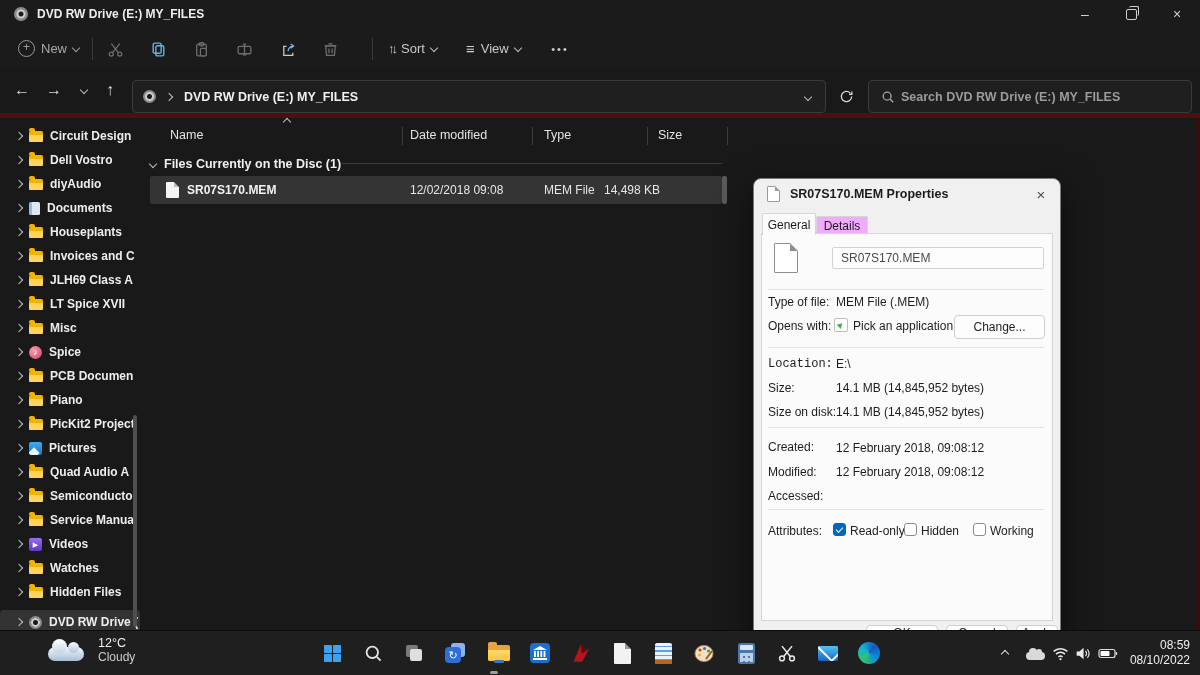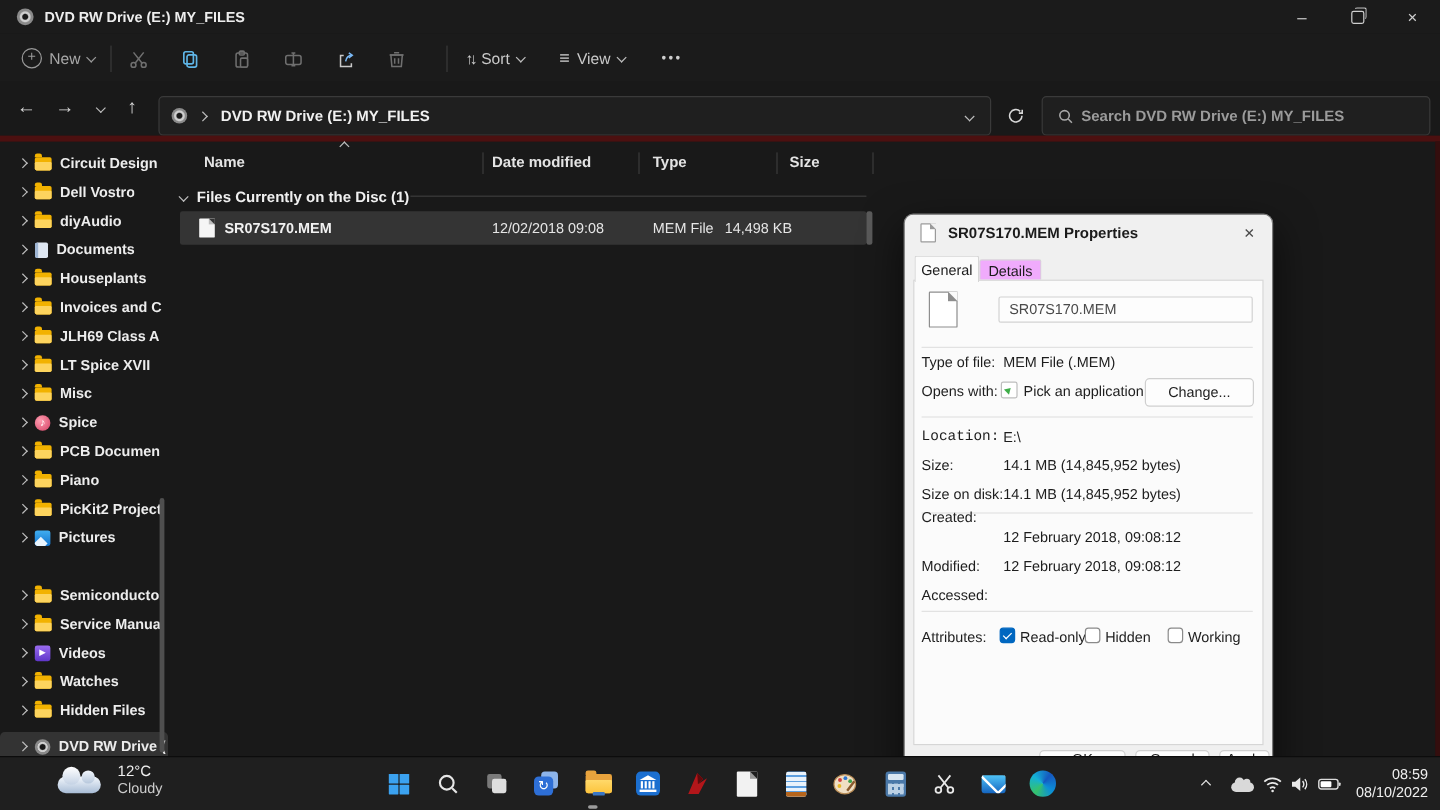--- a/index.html
+++ b/index.html
@@ -59,21 +59,21 @@
   .icon-doc{width:11px;height:13px;background:#dfe7f2;border-radius:1.5px;position:relative;flex:0 0 auto;border-left:3px solid #9fb6d4;box-sizing:border-box;}
   .icon-music{width:13px;height:13px;border-radius:50%;background:radial-gradient(circle at 35% 35%, #ff9db0, #d23f63);color:#fff;font-size:9px;line-height:13px;text-align:center;flex:0 0 auto;}
   .icon-pics{width:13px;height:13px;border-radius:2px;background:linear-gradient(#41aef0,#1273ce);position:relative;overflow:hidden;flex:0 0 auto;}
   .icon-pics::after{content:'';position:absolute;bottom:-2px;left:1px;width:8px;height:8px;background:#eaf4fd;transform:rotate(45deg);}
   .icon-vids{width:13px;height:13px;border-radius:2px;background:linear-gradient(#9a6cf0,#5f36c9);color:#fff;font-size:7px;line-height:13px;text-align:center;flex:0 0 auto;}
   .icon-disc-sm{width:13px;height:13px;border-radius:50%;flex:0 0 auto;
      background:radial-gradient(circle at 50% 50%, #191919 0 2px, #d0d0d0 3px 4px, #8a8a8a 4.5px 6.5px);}
   .side-scroll{position:absolute;left:133px;top:297px;width:4px;height:212px;background:#4f4f4f;border-radius:2px;}
 
   
-  .col-head{position:absolute;top:122px;height:26px;font-size:12.5px;font-weight:700;color:#e4e4e4;display:flex;align-items:center;}
+  .col-head{position:absolute;top:122px;height:26px;font-size:12.5px;font-weight:400;color:#e4e4e4;display:flex;align-items:center;}
   .col-sep{position:absolute;top:127px;width:1px;height:18px;background:#3c3c3c;}
   .sort-ind{position:absolute;top:119px;left:284px;}
   .group-row{position:absolute;top:154px;left:150px;height:20px;display:flex;align-items:center;gap:8px;}
   .group-label{font-size:12.5px;font-weight:700;color:#f0f0f0;}
   .group-line{position:absolute;left:342px;top:163px;width:380px;height:1px;background:#3c3c3c;}
   .file-row{position:absolute;top:176px;left:150px;width:572px;height:28px;background:#343434;border-radius:2px;display:flex;align-items:center;}
   .page-ico{width:13px;height:16px;background:#f5f5f5;border-radius:1px;position:relative;}
   .page-ico::after{content:'';position:absolute;top:0;right:0;border-style:solid;border-width:0 5px 5px 0;border-color:transparent #343434 #bdbdbd transparent;}
   .cell{font-size:12px;color:#e6e6e6;}
   .list-scroll{position:absolute;left:722px;top:176px;width:5px;height:28px;background:#5a5a5a;border-radius:2px;}
@@ -320,20 +320,25 @@
     <div class="side-item" style="top:294px;">
         <span class="chev r"></span>
         <span class="icon-folder"></span>
         <span class="side-label">PicKit2 Project</span>
       </div>
     <div class="side-item" style="top:318px;">
         <span class="chev r"></span>
         <span class="icon-pics"></span>
         <span class="side-label">Pictures</span>
       </div>
+    <div class="side-item" style="top:342px;">
+        <span class="chev r"></span>
+        <span class="icon-folder"></span>
+        <span class="side-label">Quad Audio A</span>
+      </div>
     <div class="side-item" style="top:366px;">
         <span class="chev r"></span>
         <span class="icon-folder"></span>
         <span class="side-label">Semiconducto</span>
       </div>
     <div class="side-item" style="top:390px;">
         <span class="chev r"></span>
         <span class="icon-folder"></span>
         <span class="side-label">Service Manua</span>
       </div>
@@ -415,21 +420,21 @@
 
     <div class="f-label" style="top:178px;font-family:Liberation Mono, monospace;">Location:</div>
     <div class="f-value" style="top:178px;">E:\</div>
     <div class="f-label" style="top:202px;">Size:</div>
     <div class="f-value" style="top:202px;">14.1 MB (14,845,952 bytes)</div>
     <div class="f-label" style="top:226px;">Size on disk:</div>
     <div class="f-value" style="top:226px;">14.1 MB (14,845,952 bytes)</div>
 
     <div class="dlg-sep" style="top:248px;"></div>
 
-    <div class="f-label" style="top:245px;">Created:</div>
+    <div class="f-label" style="top:261px;">Created:</div>
     <div class="f-value" style="top:262px;">12 February 2018, 09:08:12</div>
     <div class="f-label" style="top:286px;">Modified:</div>
     <div class="f-value" style="top:286px;">12 February 2018, 09:08:12</div>
     <div class="f-label" style="top:310px;">Accessed:</div>
     <div class="f-value" style="top:310px;"></div>
 
     <div class="dlg-sep" style="top:330px;"></div>
 
     <div class="f-label" style="top:345px;">Attributes:</div>
     <div class="cb checked" style="left:79px;top:344px;"></div>

